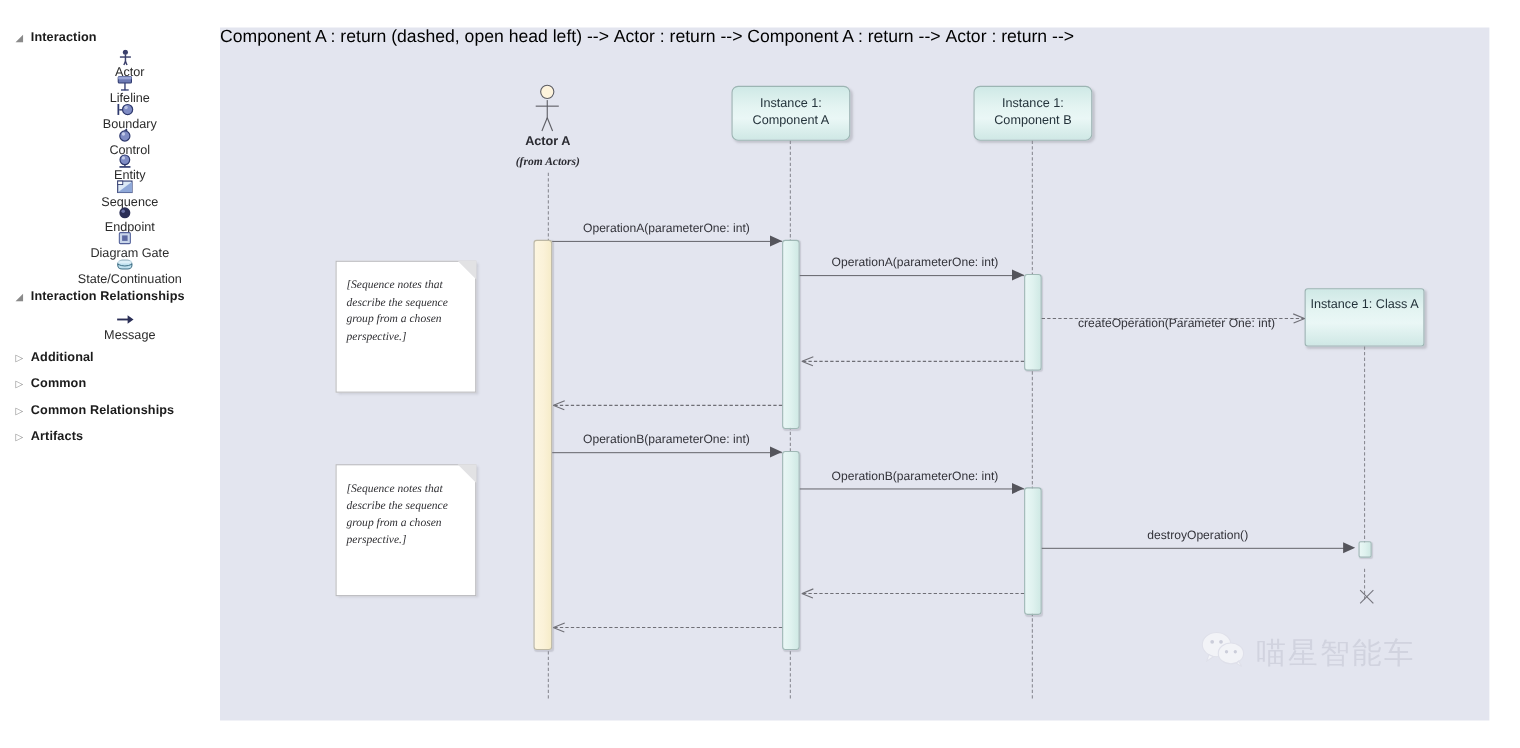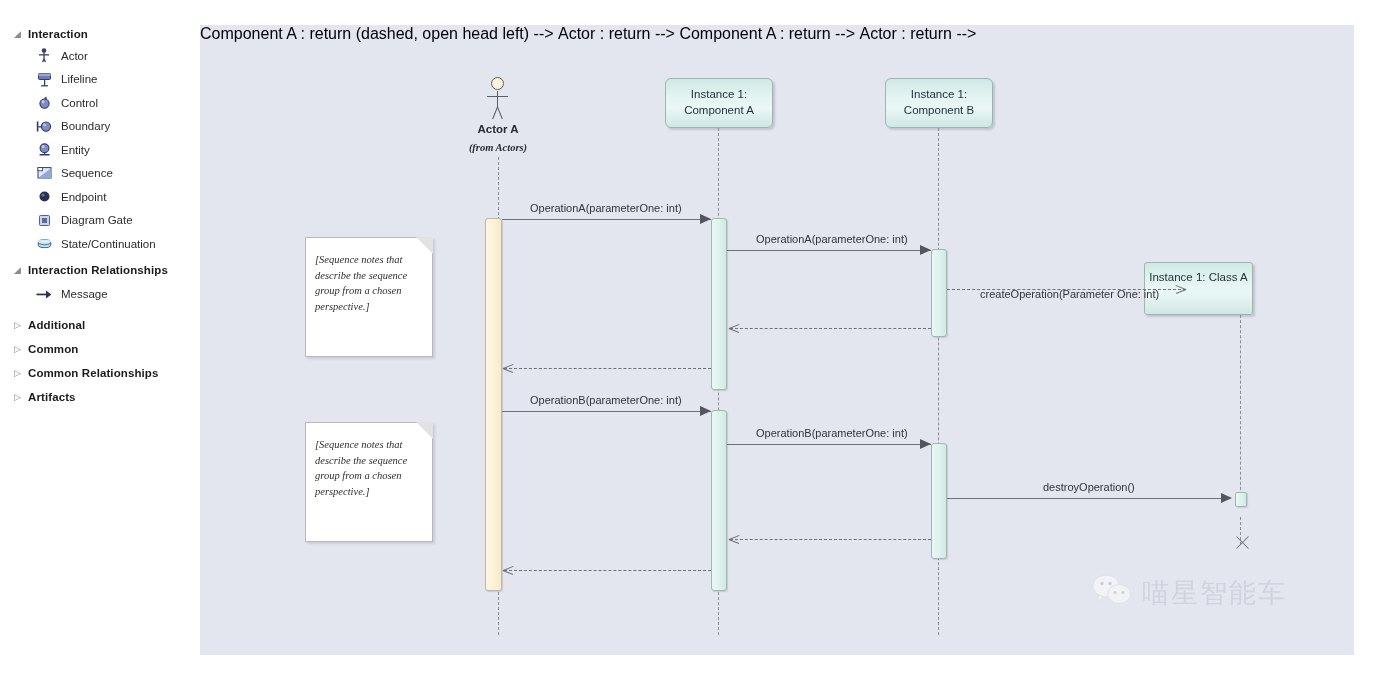--- a/index.html
+++ b/index.html
@@ -39,20 +39,21 @@
   }
   .pal-group .glabel {
     font-size: 11.5px; font-weight: bold; color: #1b1b1b;
     letter-spacing: 0.1px;
   }
   .pal-item {
     display: flex; align-items: center;
     height: 23.5px;
     padding-left: 36px;
     cursor: default;
+    flex-direction: column;
   }
   .pal-item .ico {
     width: 16px; height: 16px;
     flex: 0 0 16px;
     margin-right: 9px;
     display: flex; align-items: center; justify-content: center;
   }
   .pal-item .ilabel {
     font-size: 11.5px; color: #2b2b2b;
   }
@@ -265,39 +266,39 @@
           <rect x="1.5" y="1.5" width="12" height="2.6" fill="#9aa6d6"></rect>
           <rect x="7" y="7.5" width="1.2" height="6.5" fill="#2f3a6e"></rect>
           <rect x="4" y="13.2" width="7" height="1.2" fill="#2f3a6e"></rect>
         </svg>
       </span>
       <span class="ilabel">Lifeline</span>
     </div>
 
     <div class="pal-item">
       <span class="ico">
-        <svg width="15" height="15" viewBox="0 0 15 15">
-          <circle cx="7.5" cy="8.6" r="4.6" fill="#7f8cc4" stroke="#2f3a6e" stroke-width="1.1"></circle>
-          <circle cx="6.2" cy="6.8" r="1.5" fill="#c3cbe8"></circle>
-          <path d="M6.6 3.6 L9.4 1.6 L9.8 4.3 Z" fill="#2f3a6e"></path>
-        </svg>
-      </span>
-      <span class="ilabel">Control</span>
-    </div>
-
-    <div class="pal-item">
-      <span class="ico">
         <svg width="16" height="15" viewBox="0 0 16 15">
           <rect x="0.8" y="2.5" width="1.6" height="10" fill="#2f3a6e"></rect>
           <rect x="2.4" y="7.2" width="4" height="1.3" fill="#2f3a6e"></rect>
           <circle cx="10" cy="7.6" r="4.6" fill="#7f8cc4" stroke="#2f3a6e" stroke-width="1.1"></circle>
           <circle cx="8.6" cy="5.8" r="1.6" fill="#b9c2e3"></circle>
         </svg>
       </span>
       <span class="ilabel">Boundary</span>
+    </div>
+
+    <div class="pal-item">
+      <span class="ico">
+        <svg width="15" height="15" viewBox="0 0 15 15">
+          <circle cx="7.5" cy="8.6" r="4.6" fill="#7f8cc4" stroke="#2f3a6e" stroke-width="1.1"></circle>
+          <circle cx="6.2" cy="6.8" r="1.5" fill="#c3cbe8"></circle>
+          <path d="M6.6 3.6 L9.4 1.6 L9.8 4.3 Z" fill="#2f3a6e"></path>
+        </svg>
+      </span>
+      <span class="ilabel">Control</span>
     </div>
 
     <div class="pal-item">
       <span class="ico">
         <svg width="15" height="15" viewBox="0 0 15 15">
           <circle cx="7.5" cy="6.3" r="4.4" fill="#7f8cc4" stroke="#2f3a6e" stroke-width="1.1"></circle>
           <circle cx="6.2" cy="4.6" r="1.5" fill="#c3cbe8"></circle>
           <rect x="2.6" y="12" width="10" height="1.5" fill="#2f3a6e"></rect>
           <rect x="6.9" y="10.4" width="1.3" height="2" fill="#2f3a6e"></rect>
         </svg>
@@ -410,21 +411,21 @@
         <div class="lifeline" style="left:518px; top:103px; height:507px;"></div>
 
         
         <div class="objbox" style="left:685px; top:53px; width:108px; height:50px;">
           <span>Instance 1:</span>
           <span class="l2">Component B</span>
         </div>
         <div class="lifeline" style="left:738px; top:103px; height:507px;"></div>
 
         
-        <div class="objbox sharp" style="left:944px; top:237px; width:109px; height:53px; padding-top:6px;">
+        <div class="objbox sharp" style="left:986px; top:237px; width:109px; height:53px; padding-top:6px;">
           <span>Instance 1: Class A</span>
         </div>
         <div class="lifeline" style="left:1040px; top:290px; height:185px;"></div>
         <div class="lifeline" style="left:1040px; top:492px; height:28px;"></div>
 
         
         
         <div class="activation actor-act" style="left:285px; top:193px; width:17px; height:373px;"></div>
 
         

